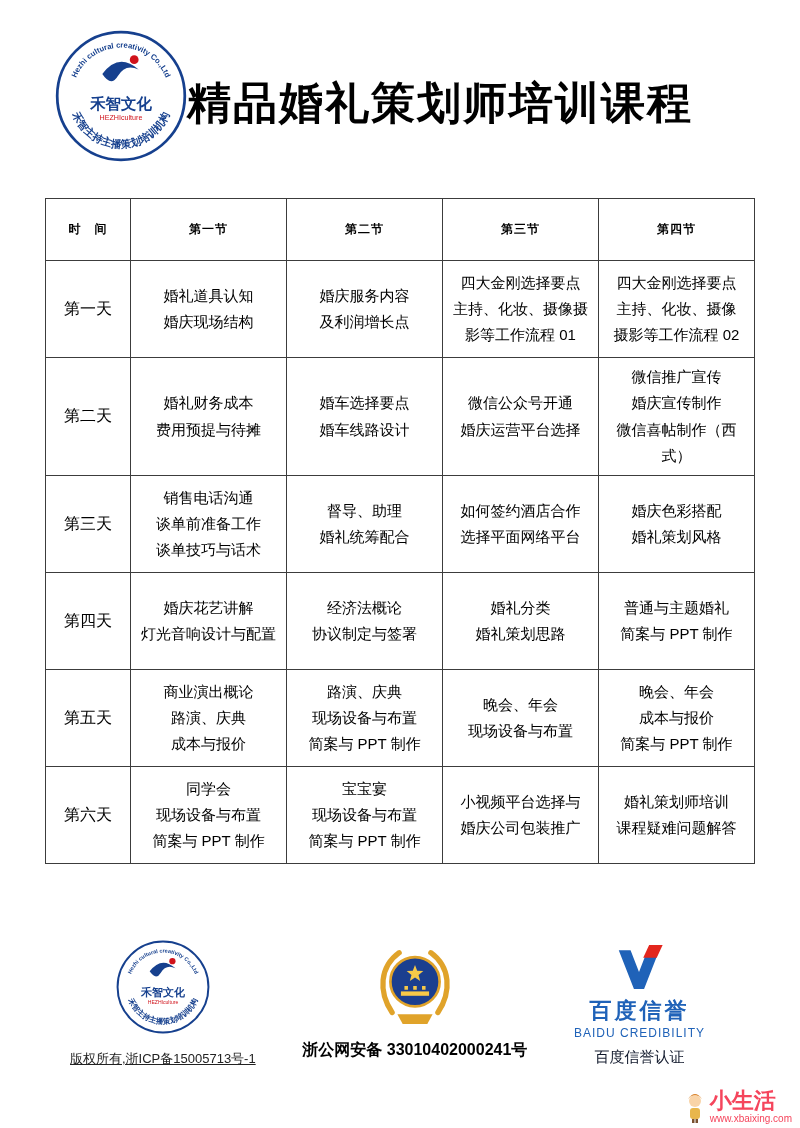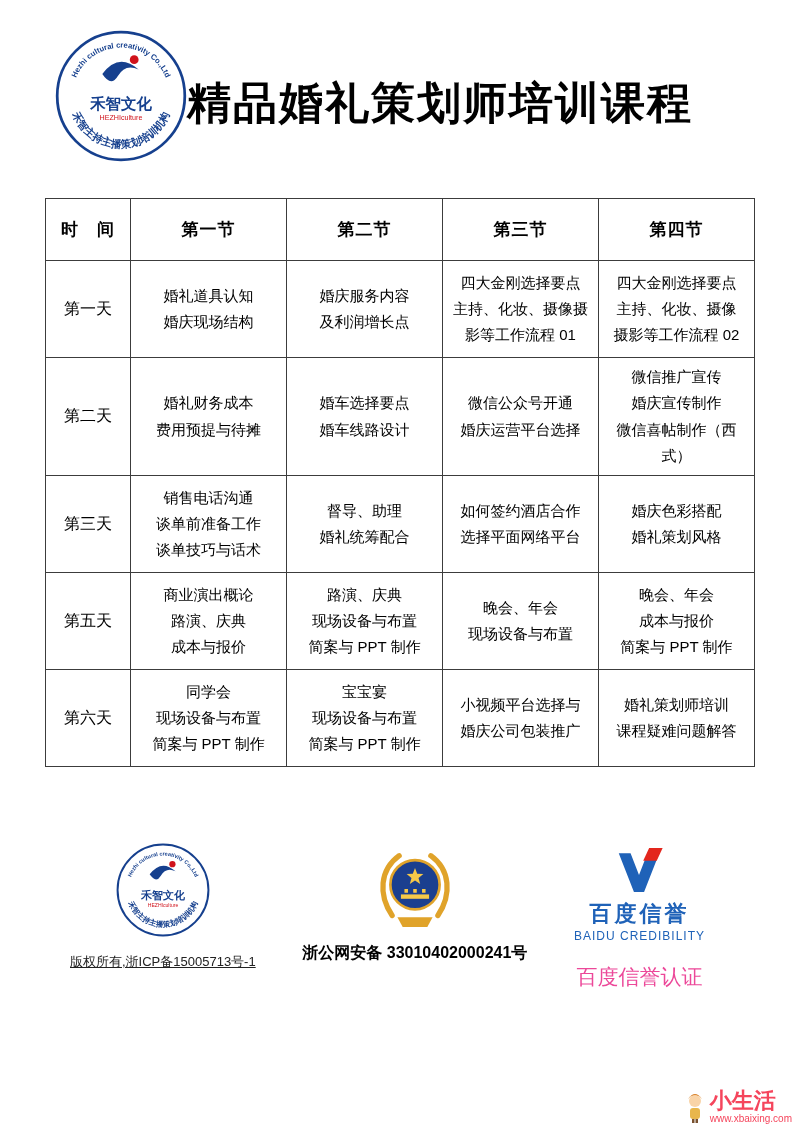--- a/index.html
+++ b/index.html
@@ -19,38 +19,38 @@
 
   
   .course-table {
     width:710px; margin:36px auto 0; border-collapse:collapse; table-layout:fixed;
   }
   .course-table th, .course-table td {
     border:1px solid #3c3c3c; text-align:center; vertical-align:middle; padding:6px 4px;
   }
   .course-table thead tr { height:62px; }
   .course-table tbody tr { height:97px; }
-  .course-table th { font-size:17px; font-weight:bold; letter-spacing:1px; }
+  .course-table th { font-size:12px; font-weight:bold; letter-spacing:1px; }
   .day-cell { font-size:16px; }
   .course-cell { font-size:15px; line-height:1.75; white-space:pre-line; }
 
   
   .footer {
     margin-top:76px; display:flex; justify-content:space-between;
     align-items:flex-start; padding:0 95px 0 70px;
   }
   .footer-col { display:flex; flex-direction:column; align-items:center; }
   .logo-small { width:94px; height:94px; }
   .badge-svg { width:88px; height:94px; }
   .baidu-svg { width:56px; height:54px; }
   .copyright-text { margin-top:16px; font-size:13px; color:#222;text-decoration:underline; }
   .beian-text { margin-top:6px; font-size:16px; font-weight:bold; color:#000; }
   .baidu-name { margin-top:2px; font-size:22px; font-weight:bold; color:#1f62b8; letter-spacing:3px; }
   .baidu-sub { font-size:12px; color:#1f62b8; letter-spacing:1px; }
-  .baidu-caption { margin-top:20px; font-size:21px; color:#ec4899; }
+  .baidu-caption { margin-top:8px; font-size:15px; color:#0f172a; }
 
   
   .watermark {
     position:absolute; right:8px; bottom:4px;
     display:flex; align-items:flex-start; gap:3px;
   }
   .wm-icon { width:24px; height:32px; margin-top:2px; }
   .wm-text { display:flex; flex-direction:column; align-items:flex-start; }
   .wm-name { font-size:22px; font-weight:bold; color:#f5455c; line-height:1.1; }
   .wm-url { font-size:10px; color:#f5455c; }
@@ -127,20 +127,31 @@
       <td class="day-cell">第三天</td>
       <td class="course-cell">销售电话沟通
 谈单前准备工作
 谈单技巧与话术</td>
       <td class="course-cell">督导、助理
 婚礼统筹配合</td>
       <td class="course-cell">如何签约酒店合作
 选择平面网络平台</td>
       <td class="course-cell">婚庆色彩搭配
 婚礼策划风格</td>
+    </tr>
+    <tr>
+      <td class="day-cell">第四天</td>
+      <td class="course-cell">婚庆花艺讲解
+灯光音响设计与配置</td>
+      <td class="course-cell">经济法概论
+协议制定与签署</td>
+      <td class="course-cell">婚礼分类
+婚礼策划思路</td>
+      <td class="course-cell">普通与主题婚礼
+简案与 PPT 制作</td>
     </tr>
     <tr>
       <td class="day-cell">第五天</td>
       <td class="course-cell">商业演出概论
 路演、庆典
 成本与报价</td>
       <td class="course-cell">路演、庆典
 现场设备与布置
 简案与 PPT 制作</td>
       <td class="course-cell">晚会、年会

